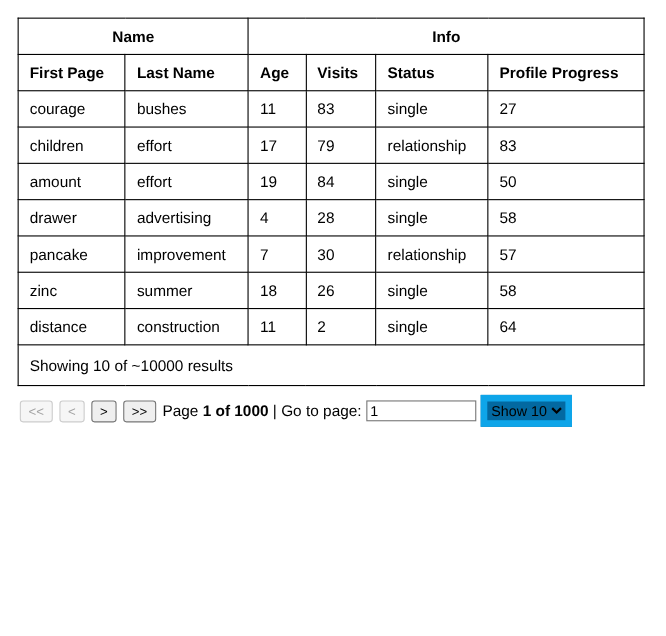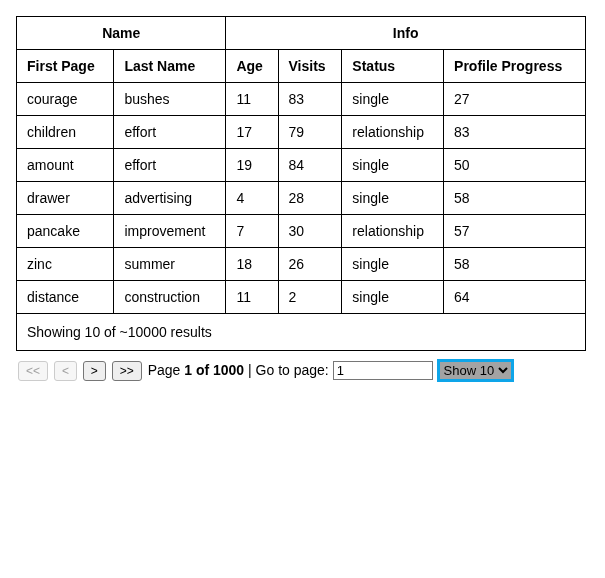--- a/index.html
+++ b/index.html
@@ -53,22 +53,22 @@
     cursor: default;
   }
   .page-input {
     width: 100px;
     border: 1px solid #767676;
     padding: 1px 3px;
     font-size: 13px;
     font-family: inherit;
   }
   select.page-size {
-    border: 3px solid #0ea5e9;
-    background: #a3a3a3;
+    border: 6px solid #0ea5e9;
+    background: #0369a1;
     font-size: 13px;
     font-family: inherit;
   }
   .page-info { font-size: 14px; margin-top: 36px; }
 </style>
 </head>
 <body>
 
 <table>
   <thead>

